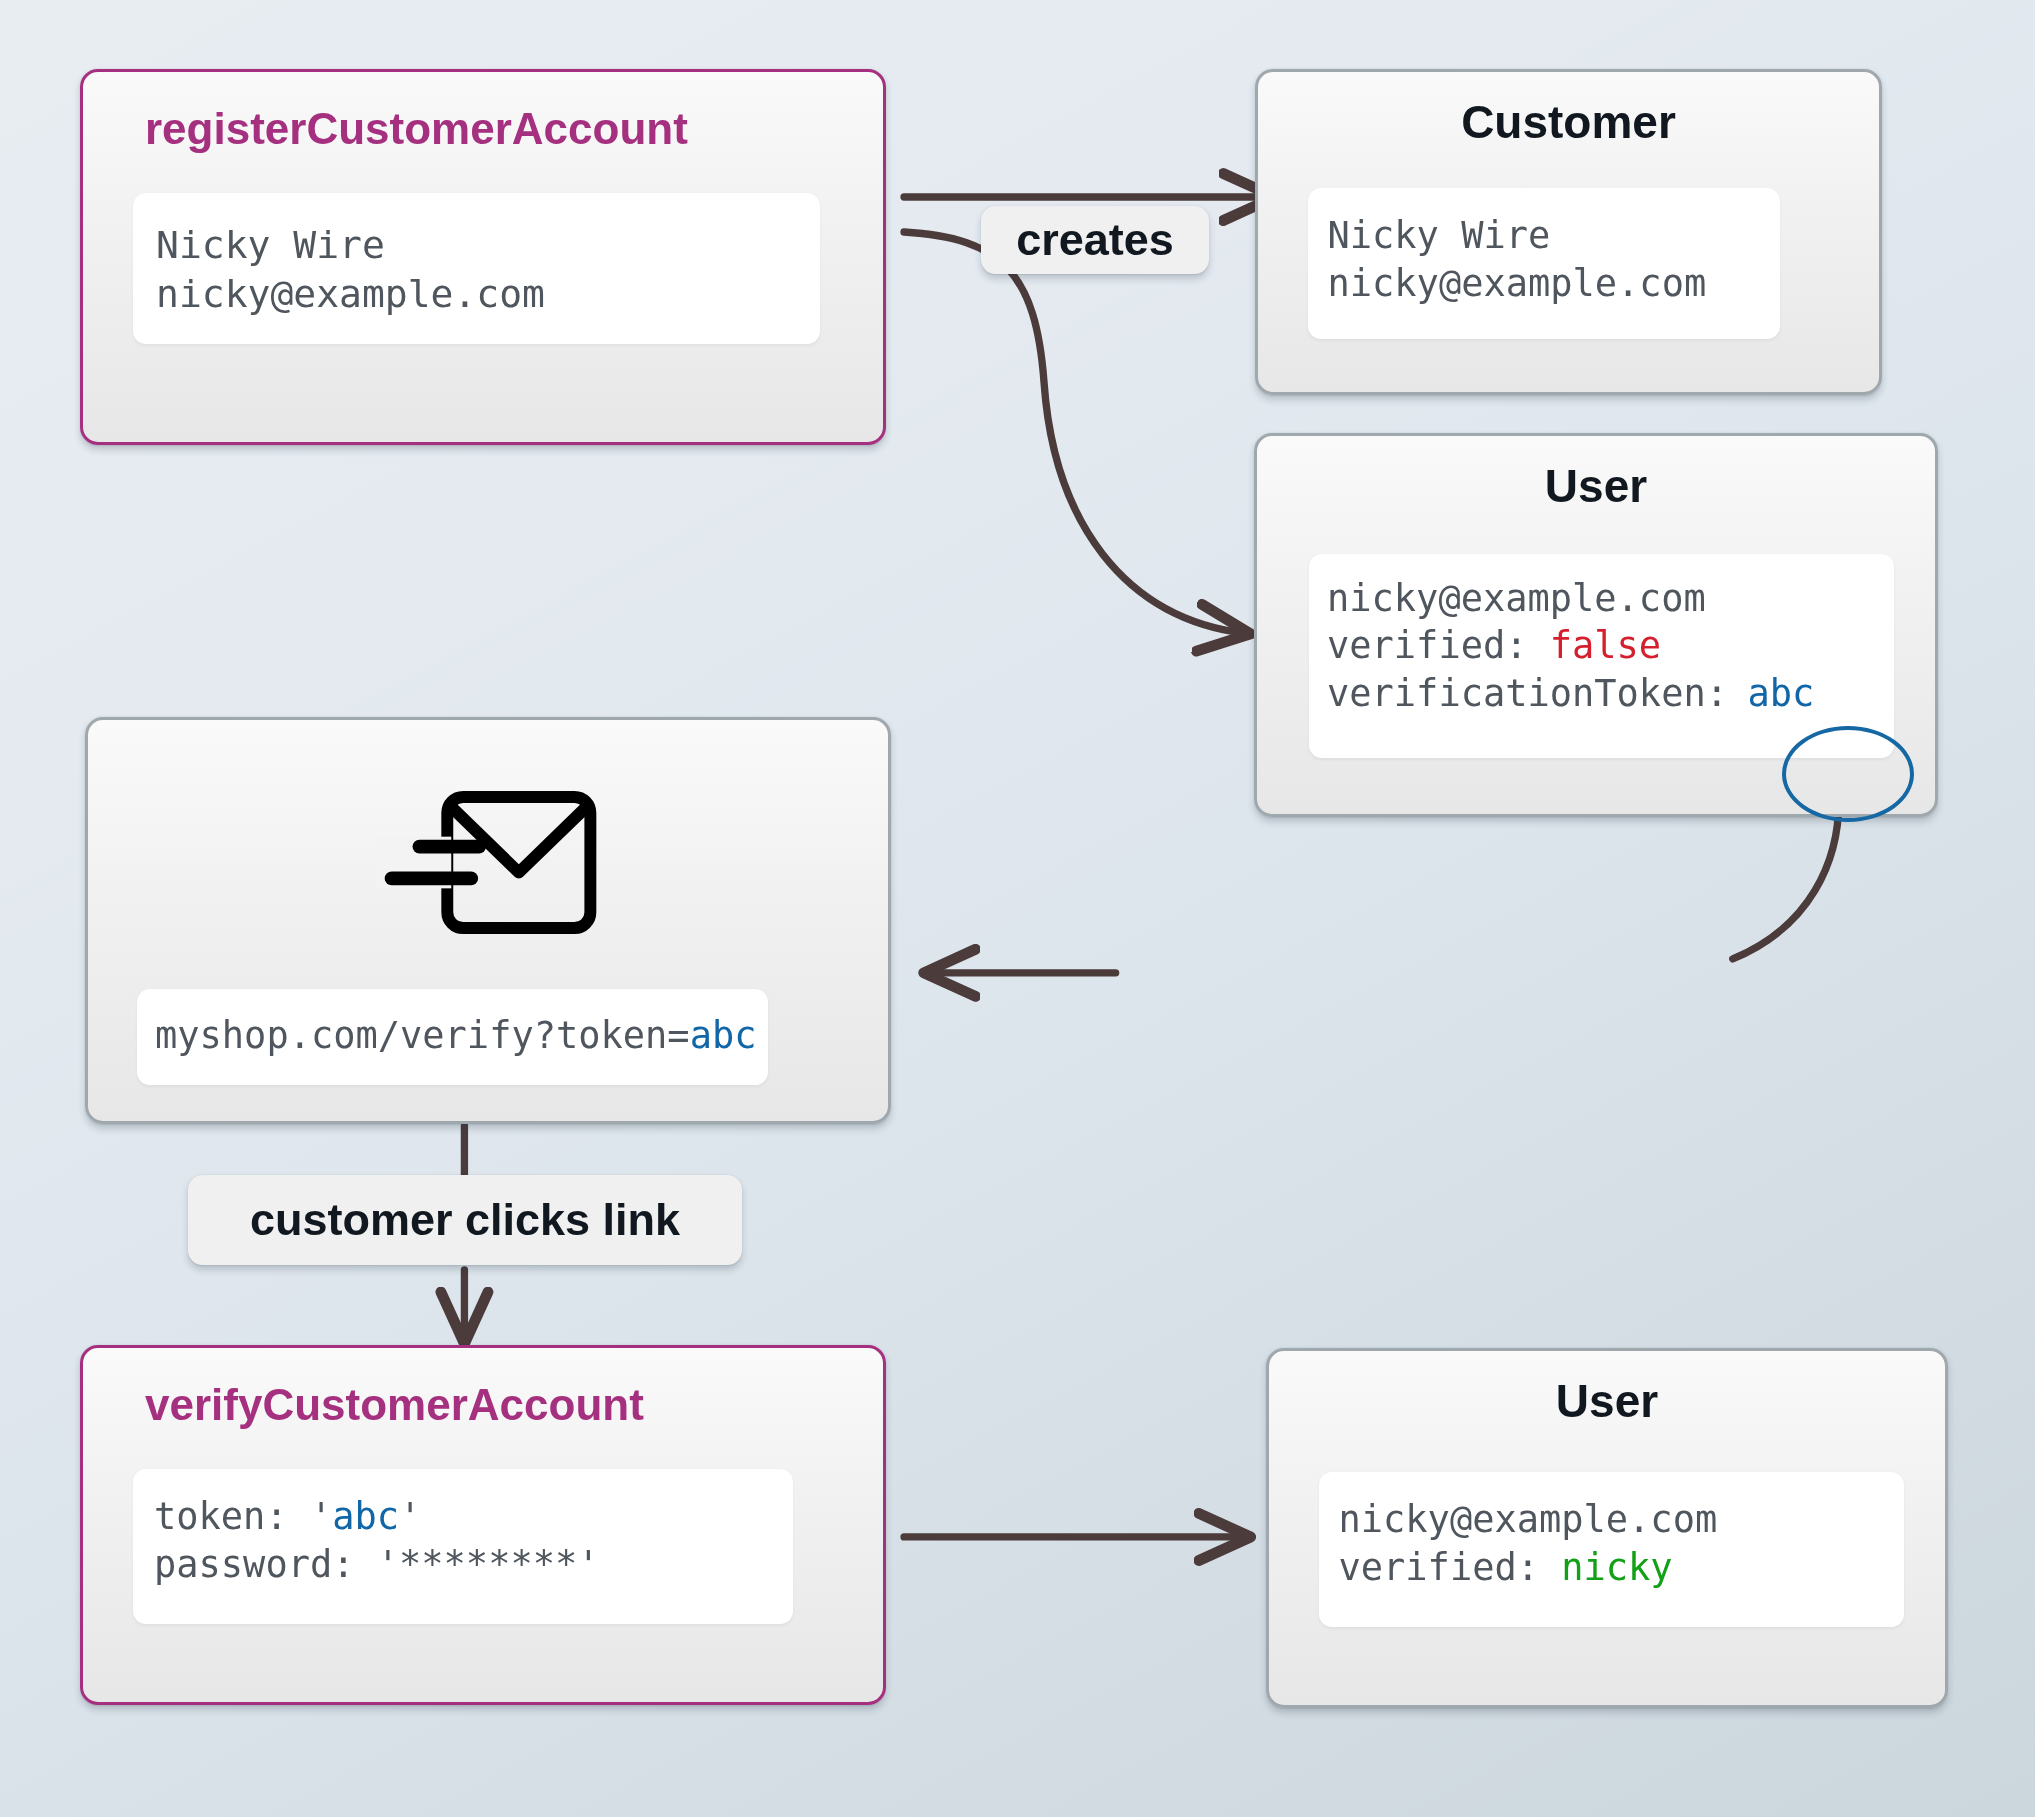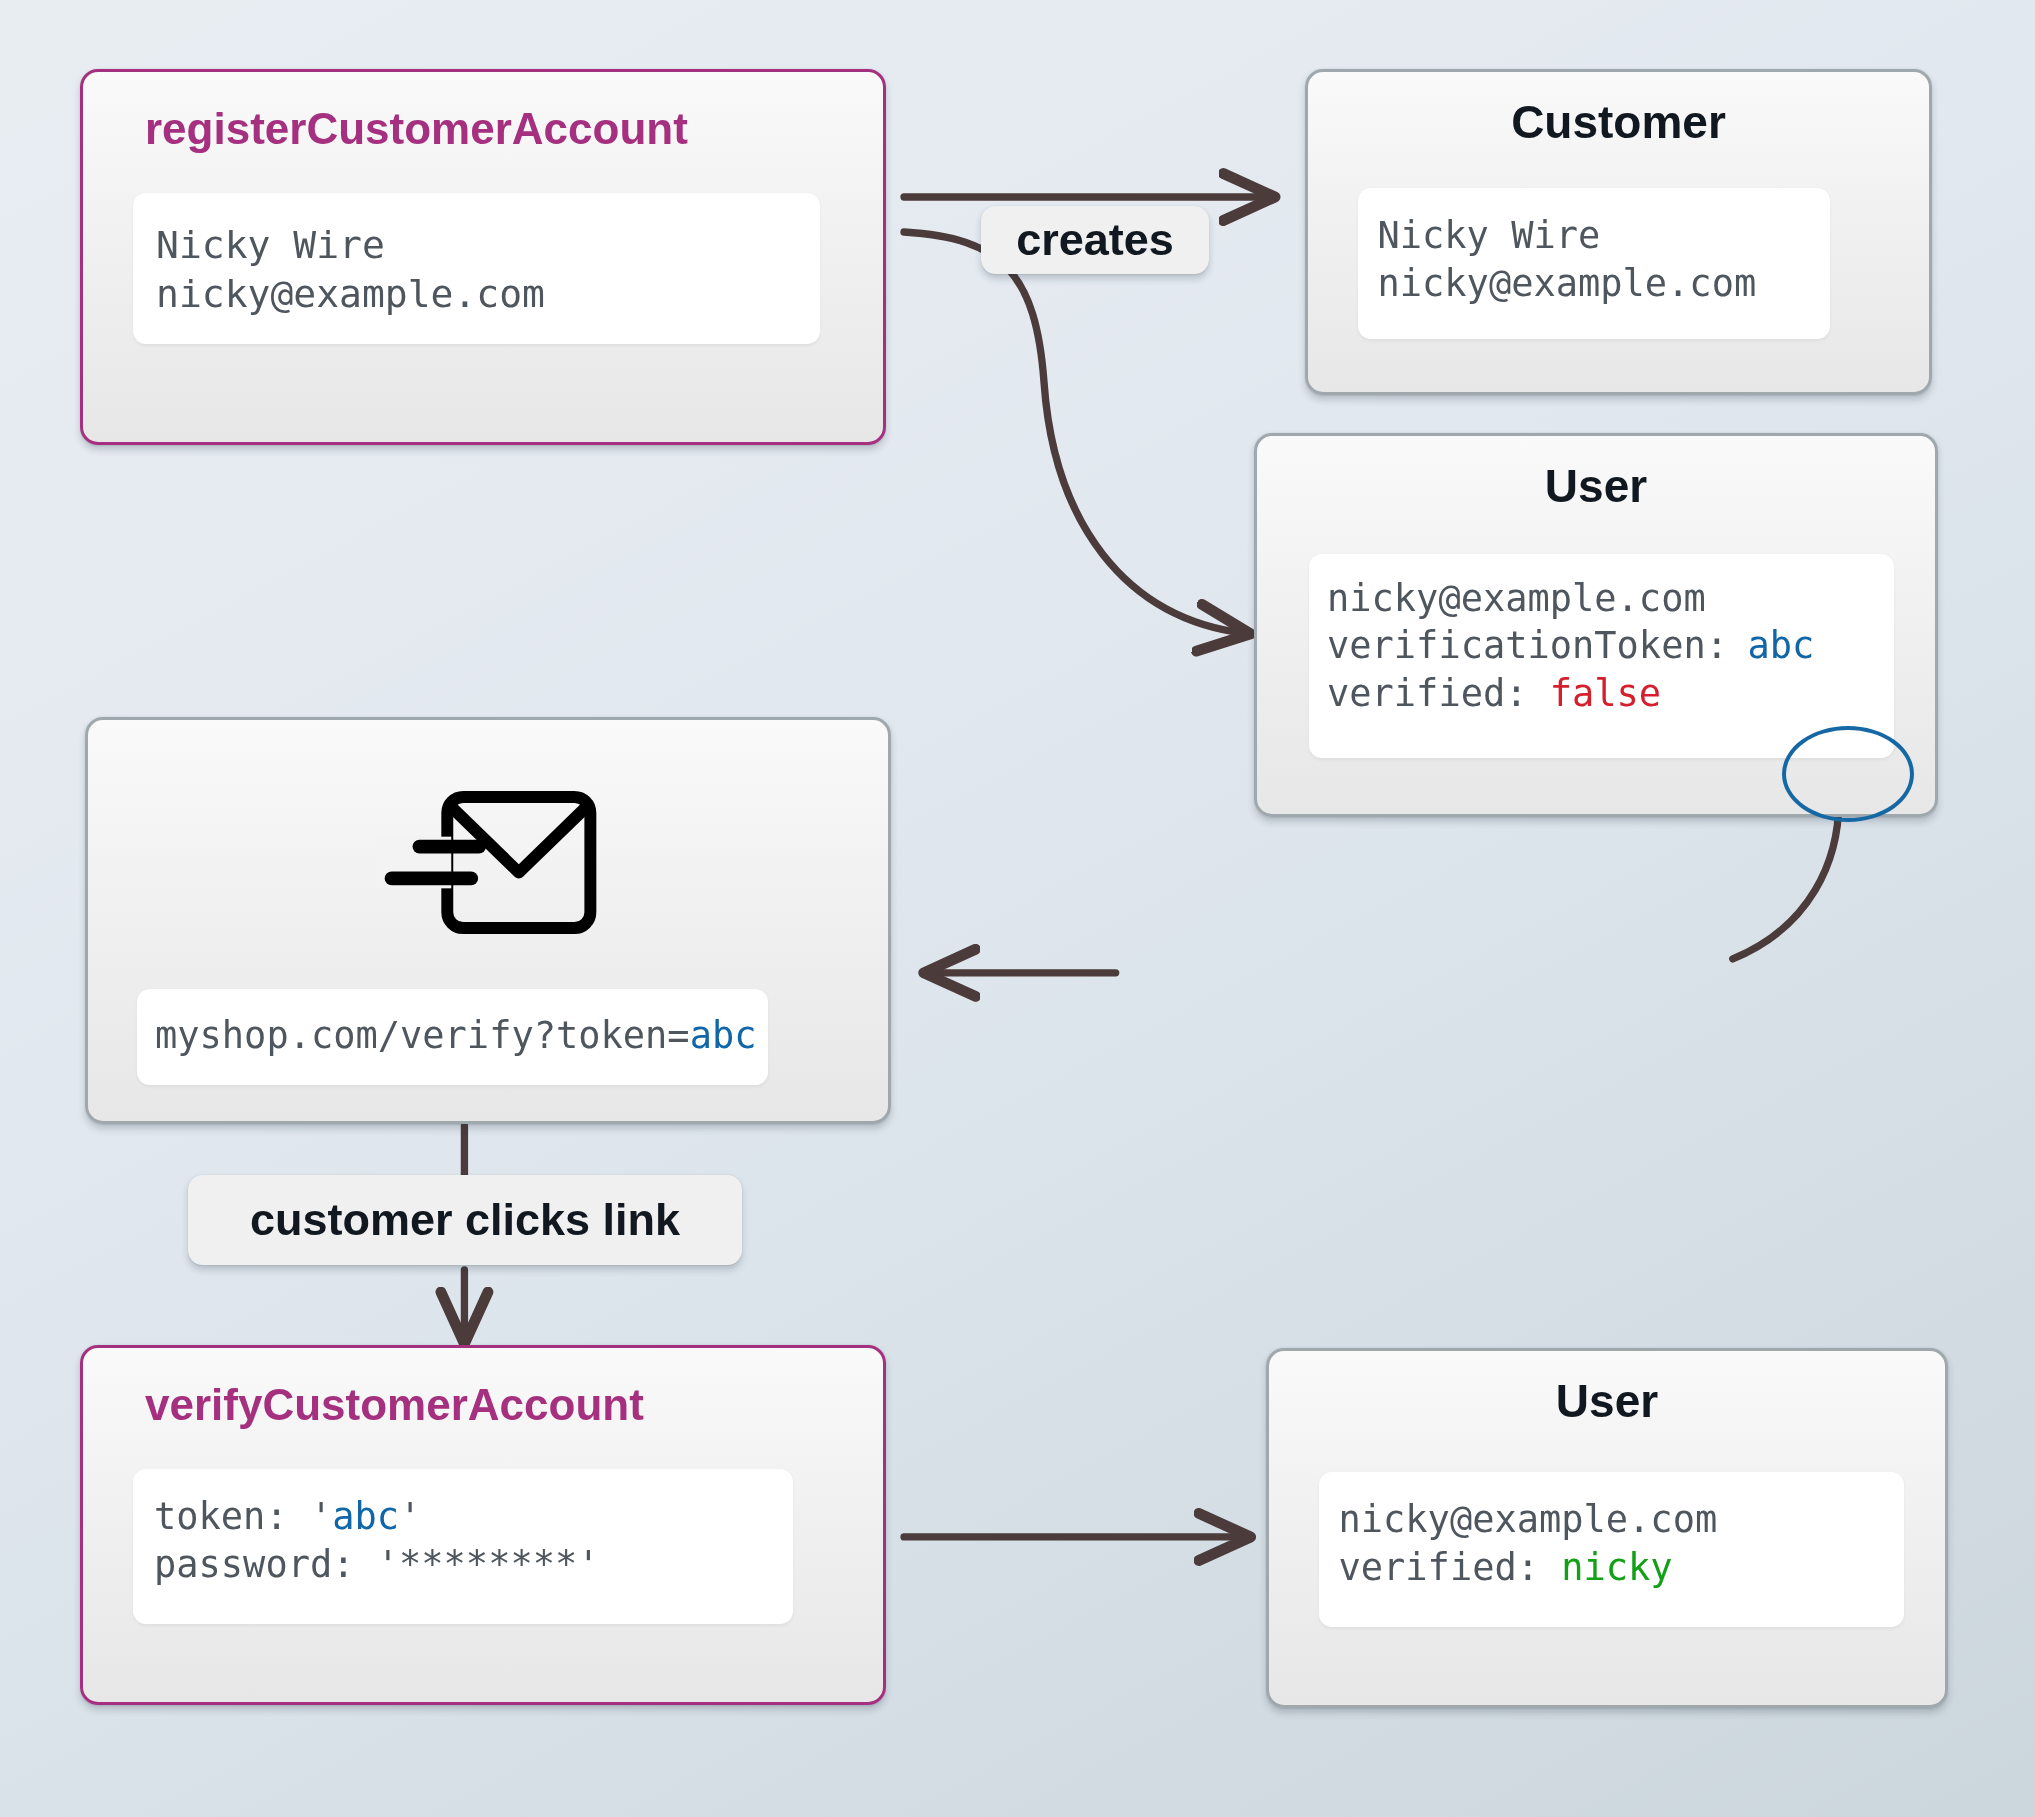--- a/index.html
+++ b/index.html
@@ -135,37 +135,37 @@
   </svg>
 
   <div class="node pink" style="left:80px; top:69px; width:806px; height:376px;">
     <div class="node-title pink" style="position:absolute; left:62px; top:34px;">registerCustomerAccount</div>
     <div class="panel" style="left:50px; top:121px; width:687px; height:151px; padding:28px 23px; font-size:38px;">
       <div class="line">Nicky Wire</div>
       <div class="line">nicky@example.com</div>
     </div>
   </div>
 
-  <div class="node gray" style="left:1305px; top:69px; width:627px; height:326px;">
+  <div class="node gray" style="left:1255px; top:69px; width:627px; height:326px;">
     <div class="node-title dark" style="position:absolute; left:0; right:0; top:26px;">Customer</div>
     <div class="panel" style="left:50px; top:116px; width:472px; height:151px; padding:24.4px 19.5px; font-size:37px;">
       <div class="line">Nicky Wire</div>
       <div class="line">nicky@example.com</div>
     </div>
   </div>
 
   <div class="node gray" style="left:1254px; top:433px; width:684px; height:384px;">
     <div class="node-title dark" style="position:absolute; left:0; right:0; top:26px;">User</div>
     <div class="panel" style="left:52px; top:118px; width:585px; height:204px; padding:21px 18px; font-size:37px;">
       <div class="line">nicky@example.com</div>
       <div class="line">
+        <span>verified: </span><span class="tok-false">false</span>
+      </div>
+      <div class="line">
         <span>verificationToken:</span><span class="tok-blue" style="margin-left:19.5px;">abc</span>
-      </div>
-      <div class="line">
-        <span>verified: </span><span class="tok-false">false</span>
       </div>
     </div>
     <div class="token-ellipse" style="left:525px; top:290px; width:132px; height:96px;"></div>
   </div>
 
   <div class="node gray" style="left:85px; top:717px; width:806px; height:407px;">
     <div class="envelope-wrap" style="left:285px; top:65px; width:236px; height:155px;">
       <svg viewBox="0 0 116 78" width="236" height="155" xmlns="http://www.w3.org/2000/svg">
 
         <path d="M44,6 H100 a8,8 0 0 1 8,8 V64 a8,8 0 0 1 -8,8 H44

